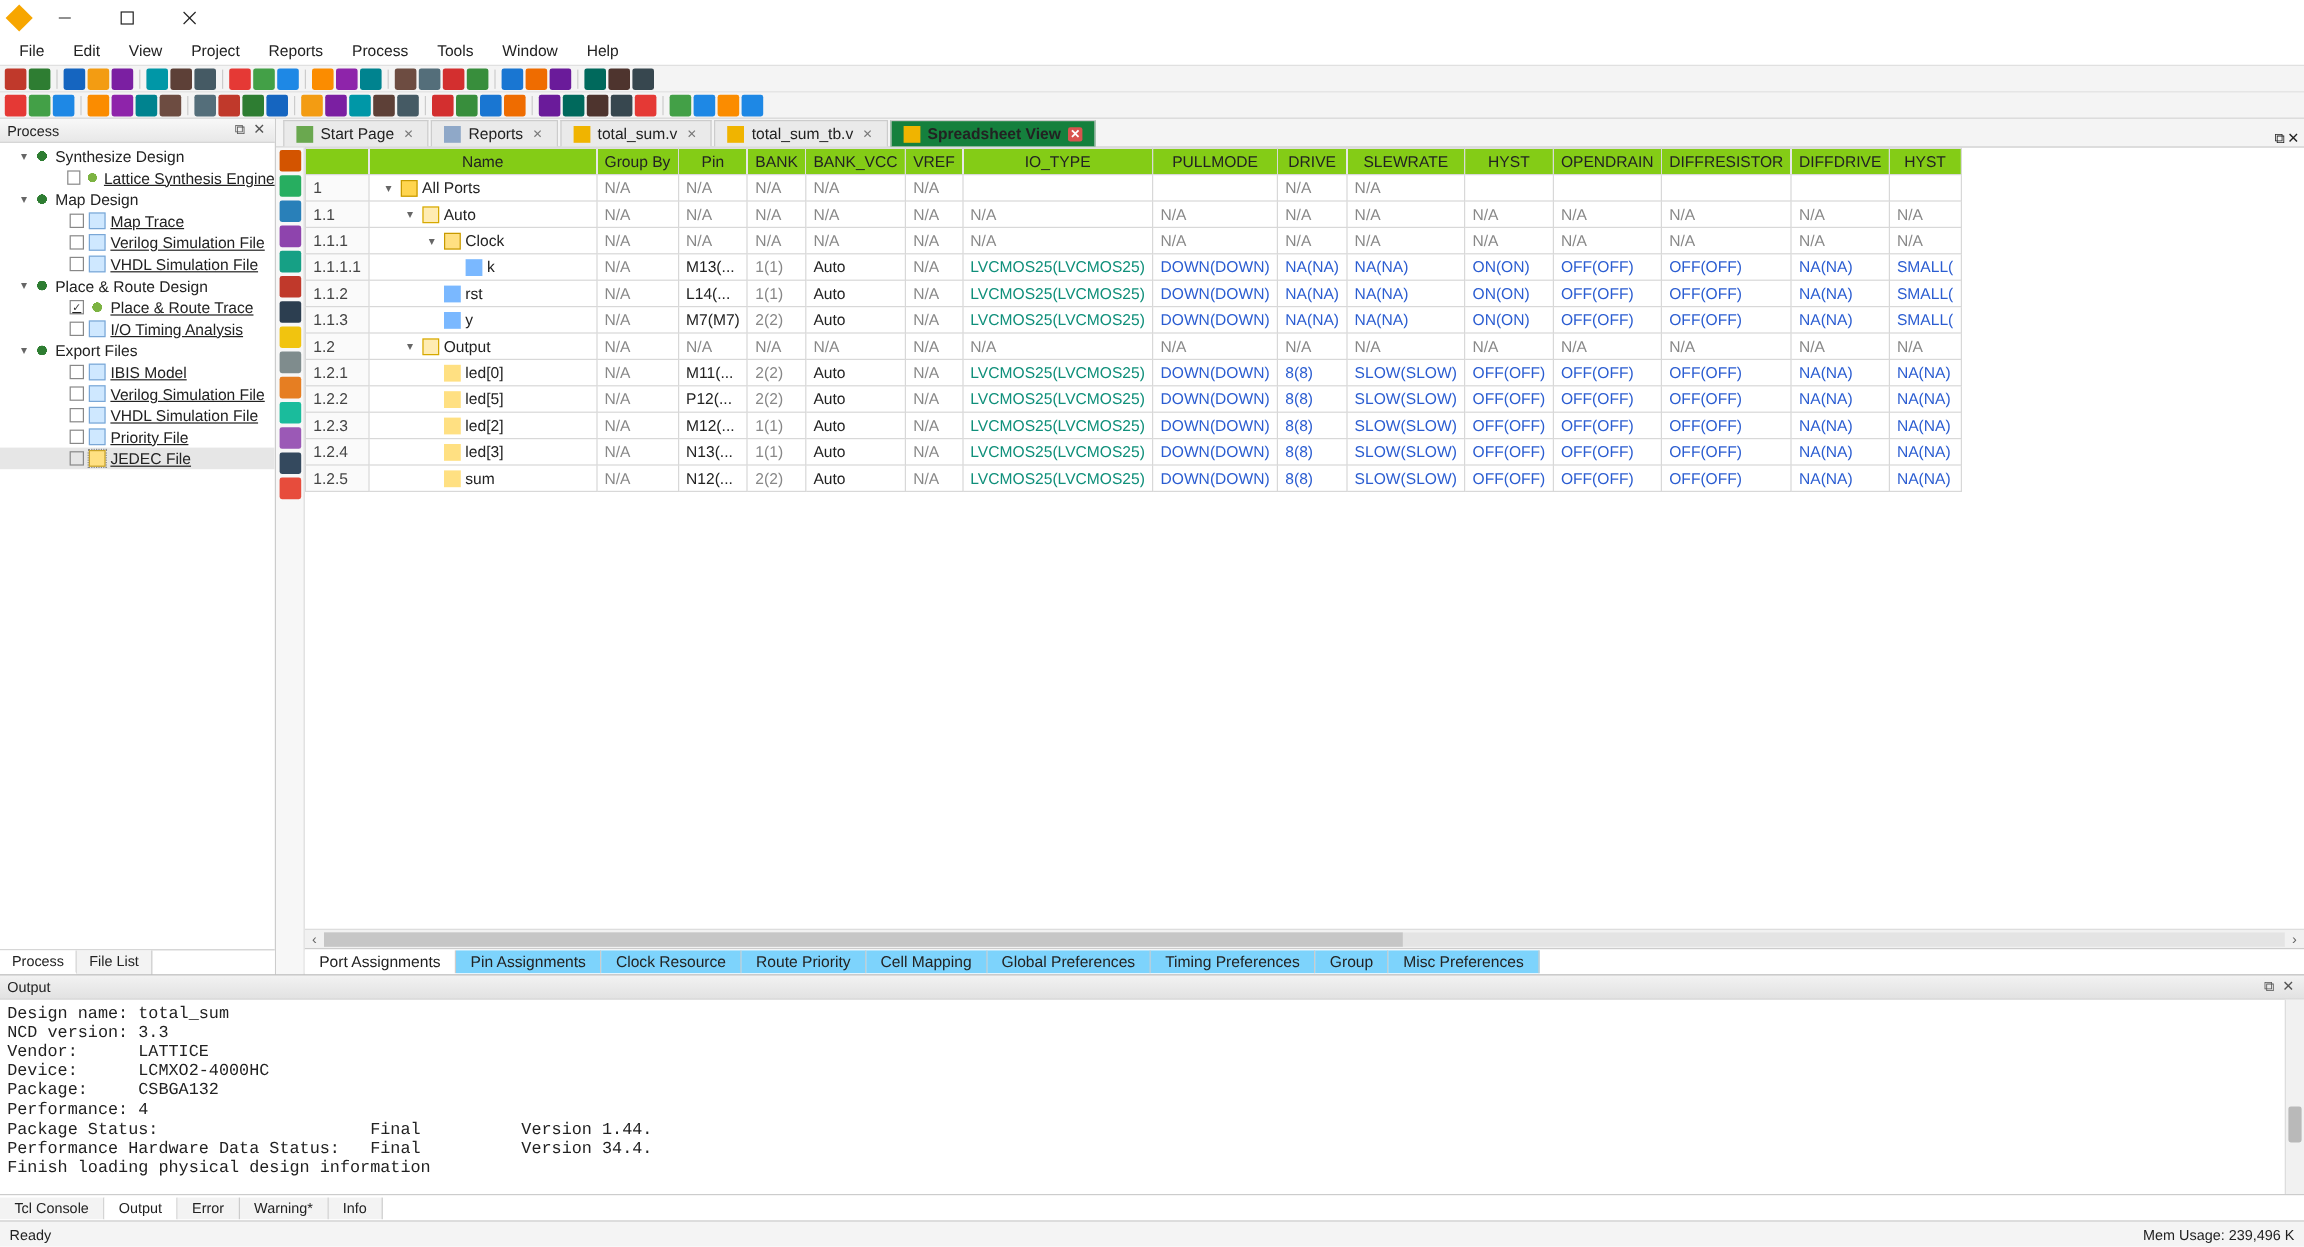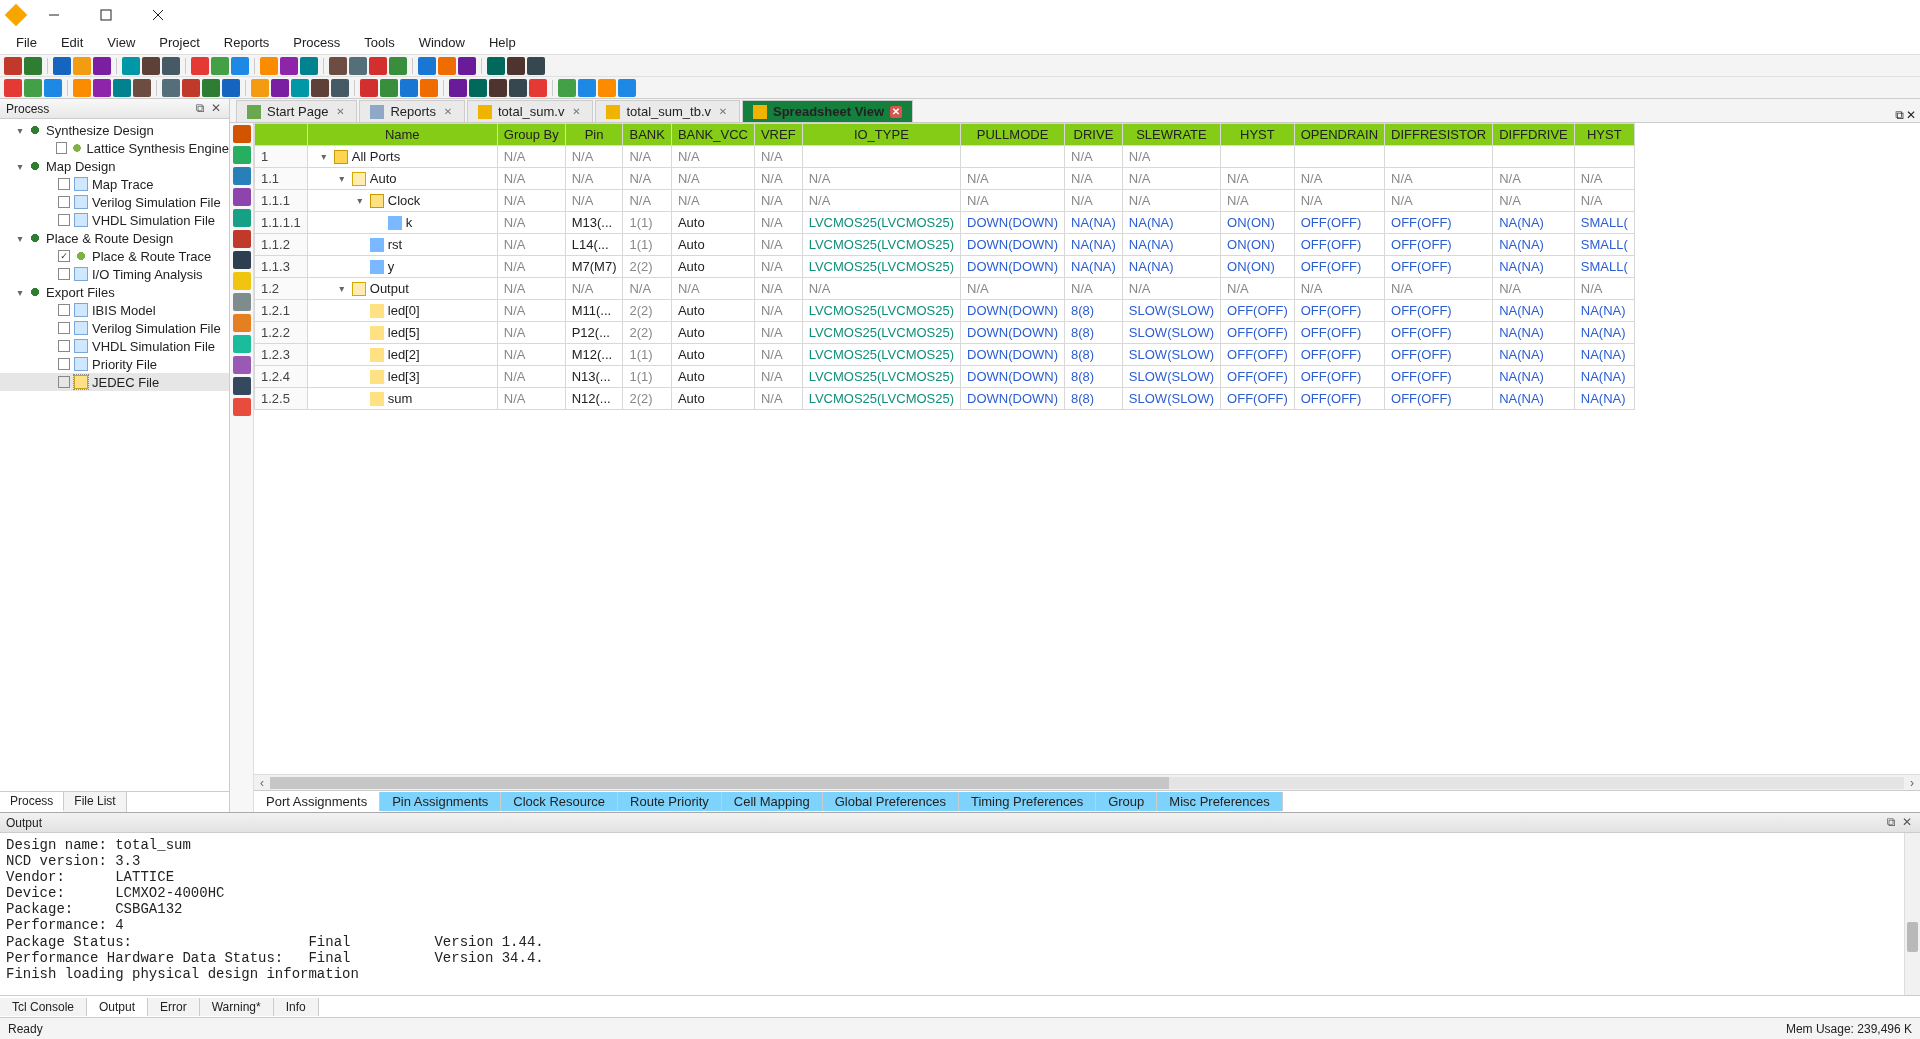--- a/index.html
+++ b/index.html
@@ -21,21 +21,21 @@
   
   .main { flex: 1; display: flex; min-height: 0; border-top: 1px solid #ccc; }
   
   .process-panel { width: 230px; display: flex; flex-direction: column; border-right: 1px solid #ccc; }
   .panel-header { height: 20px; background: linear-gradient(#f8f8f8,#e8e8e8); border-bottom: 1px solid #ccc; display: flex; align-items: center; padding: 0 6px; font-size: 12px; }
   .panel-header .spacer { flex: 1; }
   .panel-header .hbtn { width: 14px; height: 14px; text-align: center; line-height: 12px; margin-left: 2px; color: #555; }
   .tree { flex: 1; overflow: auto; padding: 2px 0; font-size: 13px; }
   .tree-row { display: flex; align-items: center; height: 18px; padding-left: 14px; white-space: nowrap; }
   .tree-row.d1 { padding-left: 14px; }
-  .tree-row.d2 { padding-left: 44px; }
+  .tree-row.d2 { padding-left: 44px; text-decoration: underline; }
   .tree-row .twisty { width: 12px; text-align: center; color: #666; font-size: 10px; margin-right: 2px; }
   .tree-row .chk { width: 12px; height: 12px; border: 1px solid #888; margin-right: 4px; display: inline-flex; align-items: center; justify-content: center; font-size: 9px; color: #333; }
   .tree-row .ticon { width: 14px; height: 14px; margin-right: 4px; display: inline-block; }
   .ticon.arrows { background: radial-gradient(circle,#2e7d32 40%, transparent 42%); }
   .ticon.light { background: radial-gradient(circle,#7cb342 40%, transparent 42%); }
   .ticon.file  { background: #cfe8ff; border: 1px solid #7aa7d6; }
   .ticon.book  { background: #ffe082; border: 1px solid #c9a227; }
   .ticon.sel   { outline: 1px dotted #888; }
   .tree-row.selected { background: #e6e6e6; }
   .process-tabs { display: flex; background: #fff; border-top: 1px solid #ccc; }

